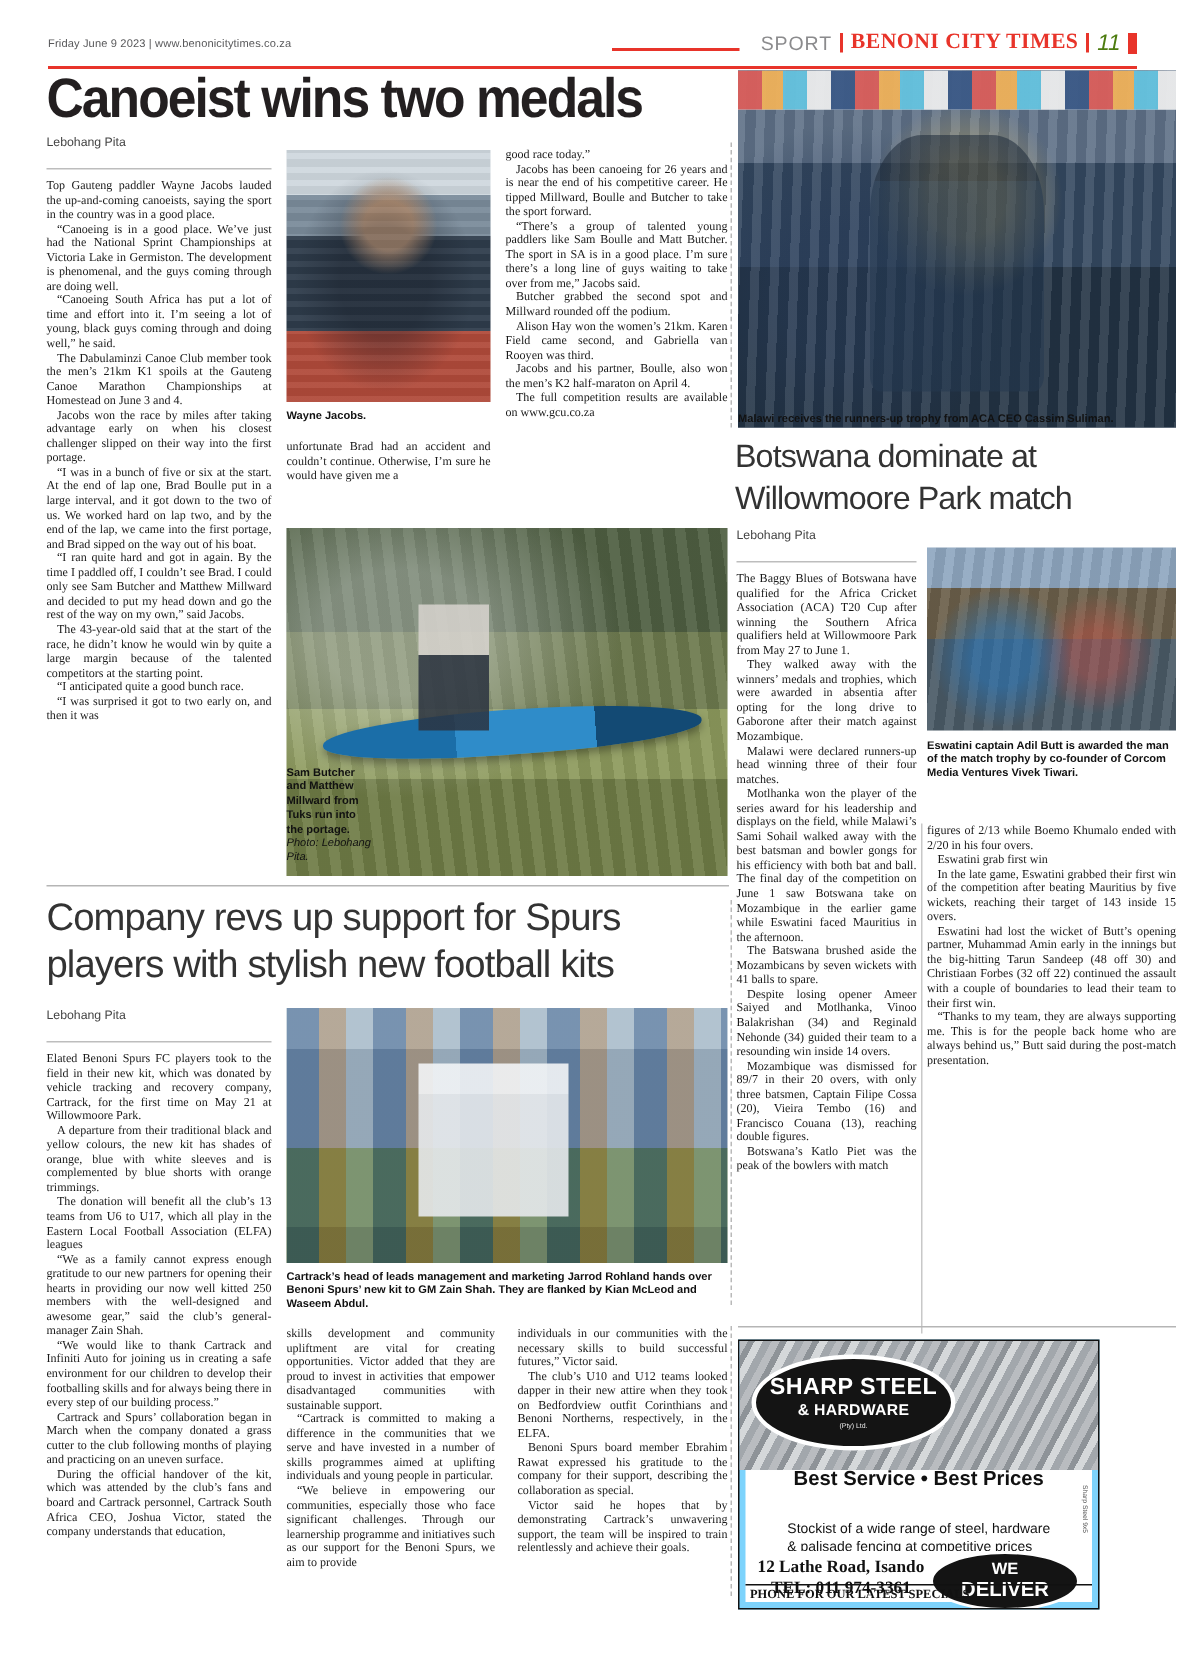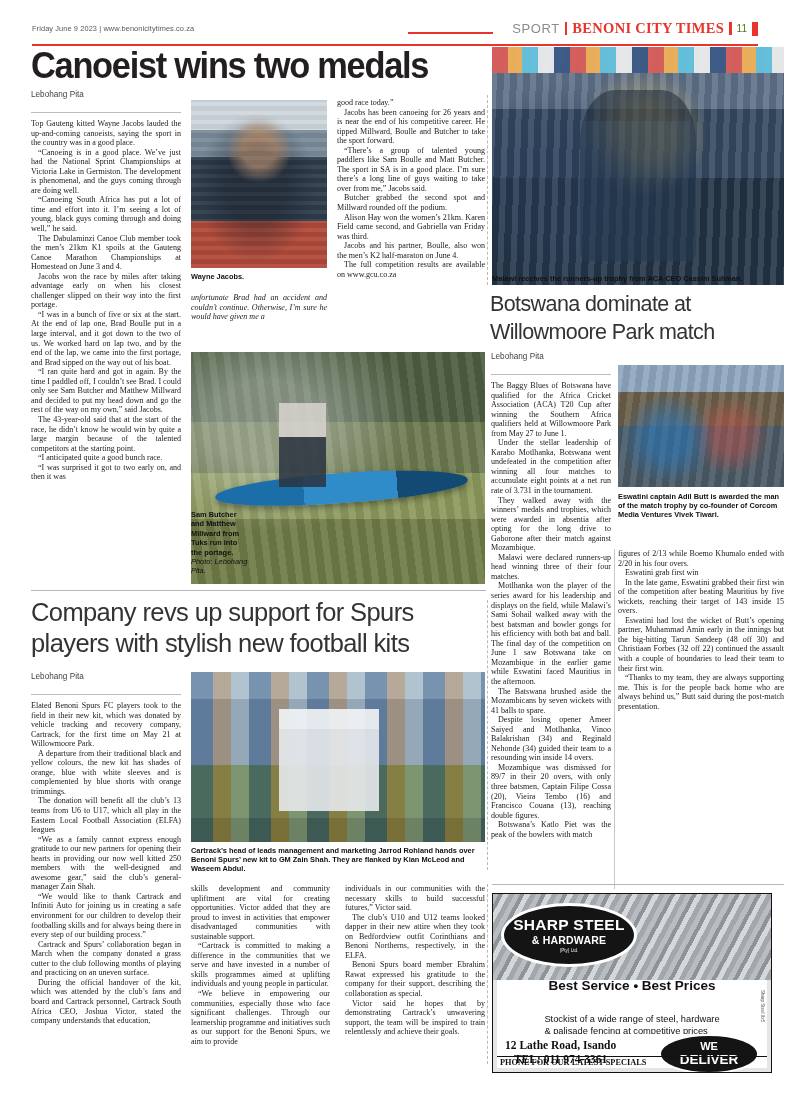--- a/index.html
+++ b/index.html
@@ -35,21 +35,21 @@
     font-size: 13px; color: #8b8b8d; letter-spacing: .6px;
   }
   .mast-bar { width: 2.5px; height: 13px; background: #e8342a; display:inline-block; }
   .mast-title {
     font-family: "Liberation Serif", serif;
     font-weight: bold; font-size: 14.5px; color: #e8342a;
     letter-spacing: .3px;
   }
   .mast-page {
     font-family: "Liberation Sans", sans-serif;
-    font-size: 10px; color: #4d7c0f;
+    font-size: 15px; color: #4d7c0f; font-style: italic;
   }
   .mast-block { width: 6px; height: 14px; background: #e8342a; }
   .mast-underline {
     position: absolute; left: 32px; right: 28px; top: 44px;
     height: 2.4px; background: #e8342a;
   }
 
   
   .byline {
     font-family: "Liberation Sans", sans-serif;
@@ -96,22 +96,22 @@
 
   
   .vrule { position: absolute; width: 1px; background: #c8c8c8; }
   .hrule { position: absolute; height: 1px; background: #b5b5b5; }
   .dashrule {
     position:absolute; width:0; border-left:1px dashed #b9b9b9;
   }
 
   
   .ad {
-    position: absolute; left: 492px; top: 893px; width: 280px; height: 180px;
-    border: 1.5px solid #111; background: #e5e5e5; overflow: hidden;
+    position: absolute; left: 492px; top: 893px; width: 241px; height: 180px;
+    border: 1.5px solid #111; background: #7dd3fc; overflow: hidden;
   }
   .ad-photo {
     position: absolute; left:0; top:0; right:0; height: 86px;
     background:
       repeating-linear-gradient(118deg, #b9bcc0 0 5px, #8e9398 5px 9px, #d5d8da 9px 14px, #a2a7ac 14px 19px),
       #a8adb2;
   }
   .ad-ellipse {
     position: absolute; left: 8px; top: 9px; width: 136px; height: 64px;
     background: #141414; border: 3px solid #fff; border-radius: 50%;
@@ -193,21 +193,21 @@
     <div style="position:absolute;left:0;top:0;right:0;height:26px;background:
         repeating-linear-gradient(90deg,#d9534f 0 16px,#f0ad4e 16px 30px,#5bc0de 30px 46px,#ededed 46px 62px,#2f4f7f 62px 78px);
         opacity:.88;"></div>
     <div style="position:absolute;left:30%;top:18%;width:40%;height:72%;
         background:linear-gradient(180deg,#1d2a3a 0 18%, #24384f 18% 100%);border-radius:30% 30% 6% 6%;opacity:.55;"></div>
   </div>
 
   <div class="body-col" style="position:absolute; left:31px; top:90px; width:150px;">
     <div class="byline">Lebohang Pita</div>
     <div>
-        <p class="first">Top Gauteng kitted Wayne Jacobs lauded the up-and-coming canoeists, saying the sport in the country was in a good place.</p>
+        <p class="first">Top Gauteng paddler Wayne Jacobs lauded the up-and-coming canoeists, saying the sport in the country was in a good place.</p>
         <p>“Canoeing is in a good place. We’ve just had the National Sprint Championships at Victoria Lake in Germiston. The development is phenomenal, and the guys coming through are doing well.</p>
         <p>“Canoeing South Africa has put a lot of time and effort into it. I’m seeing a lot of young, black guys coming through and doing well,” he said.</p>
         <p>The Dabulaminzi Canoe Club member took the men’s 21km K1 spoils at the Gauteng Canoe Marathon Championships at Homestead on June 3 and 4.</p>
         <p>Jacobs won the race by miles after taking advantage early on when his closest challenger slipped on their way into the first portage.</p>
         <p>“I was in a bunch of five or six at the start. At the end of lap one, Brad Boulle put in a large interval, and it got down to the two of us. We worked hard on lap two, and by the end of the lap, we came into the first portage, and Brad sipped on the way out of his boat.</p>
         <p>“I ran quite hard and got in again. By the time I paddled off, I couldn’t see Brad. I could only see Sam Butcher and Matthew Millward and decided to put my head down and go the rest of the way on my own,” said Jacobs.</p>
         <p>The 43-year-old said that at the start of the race, he didn’t know he would win by quite a large margin because of the talented competitors at the starting point.</p>
         <p>“I anticipated quite a good bunch race.</p>
         <p>“I was surprised it got to two early on, and then it was</p>
       </div>
@@ -218,34 +218,34 @@
                 radial-gradient(circle at 50% 30%, #c9a282 0 12%, rgba(0,0,0,0) 24%),
                 linear-gradient(180deg,#cfd8de 0 18%, #7a8b9a 18% 34%, #2e3c4b 34% 72%, #b04a3a 72% 100%);">
     <div class="sky" style="background:
         radial-gradient(ellipse at 48% 52%, rgba(20,25,35,.35) 0 30%, rgba(0,0,0,0) 60%),
         repeating-linear-gradient(0deg, rgba(255,255,255,.06) 0 4px, rgba(0,0,0,.05) 4px 9px);"></div>
   </div>
   <div class="caption" style="position:absolute; left:191px; top:272px; width:136px;">
     <span>Wayne Jacobs.</span>
   </div>
 
-  <div class="body-col" style="position:absolute; left:191px; top:293px; width:136px;font-style:italic;">
+  <div class="body-col" style="position:absolute; left:191px; top:293px; width:136px;">
     <div>
         <p class="first">unfortunate Brad had an accident and couldn’t continue. Otherwise, I’m sure he would have given me a</p>
       </div>
   </div>
 
   <div class="body-col" style="position:absolute; left:337px; top:98px; width:148px;">
     <div>
         <p class="first">good race today.”</p>
         <p>Jacobs has been canoeing for 26 years and is near the end of his competitive career. He tipped Millward, Boulle and Butcher to take the sport forward.</p>
         <p>“There’s a group of talented young paddlers like Sam Boulle and Matt Butcher. The sport in SA is in a good place. I’m sure there’s a long line of guys waiting to take over from me,” Jacobs said.</p>
         <p>Butcher grabbed the second spot and Millward rounded off the podium.</p>
-        <p>Alison Hay won the women’s 21km. Karen Field came second, and Gabriella van Friday was third.</p>
-        <p>Jacobs and his partner, Boulle, also won the men’s K2 half-maraton on June 4.</p>
+        <p>Alison Hay won the women’s 21km. Karen Field came second, and Gabriella van Rooyen was third.</p>
+        <p>Jacobs and his partner, Boulle, also won the men’s K2 half-maraton on April 4.</p>
         <p>The full competition results are available on www.gcu.co.za</p>
       </div>
   </div>
 
   <div class="caption" style="position:absolute; left:492px; top:274px; width:292px;">
     <span>Malawi receives the runners-up trophy from ACA CEO Cassim Suliman.</span>
   </div>
 
   <div class="photo" style="left:191px; top:352px; width:294px; height:232px;
               background:
@@ -266,21 +266,20 @@
 
   <div class="hl-botswana hl-light">
     <span>Botswana dominate at</span><br>
     <span>Willowmoore Park match</span>
   </div>
 
   <div class="body-col" style="position:absolute; left:491px; top:352px; width:120px;">
     <div class="byline">Lebohang Pita</div>
     <div>
         <p class="first">The Baggy Blues of Botswana have qualified for the Africa Cricket Association (ACA) T20 Cup after winning the Southern Africa qualifiers held at Willowmoore Park from May 27 to June 1.</p>
-        <p>Under the stellar leadership of Karabo Motlhanka, Botswana went undefeated in the competition after winning all four matches to accumulate eight points at a net run rate of 3.731 in the tournament.</p>
         <p>They walked away with the winners’ medals and trophies, which were awarded in absentia after opting for the long drive to Gaborone after their match against Mozambique.</p>
         <p>Malawi were declared runners-up head winning three of their four matches.</p>
         <p>Motlhanka won the player of the series award for his leadership and displays on the field, while Malawi’s Sami Sohail walked away with the best batsman and bowler gongs for his efficiency with both bat and ball. The final day of the competition on June 1 saw Botswana take on Mozambique in the earlier game while Eswatini faced Mauritius in the afternoon.</p>
         <p>The Batswana brushed aside the Mozambicans by seven wickets with 41 balls to spare.</p>
         <p>Despite losing opener Ameer Saiyed and Motlhanka, Vinoo Balakrishan (34) and Reginald Nehonde (34) guided their team to a resounding win inside 14 overs.</p>
         <p>Mozambique was dismissed for 89/7 in their 20 overs, with only three batsmen, Captain Filipe Cossa (20), Vieira Tembo (16) and Francisco Couana (13), reaching double figures.</p>
         <p>Botswana’s Katlo Piet was the peak of the bowlers with match</p>
       </div>
   </div>
 

